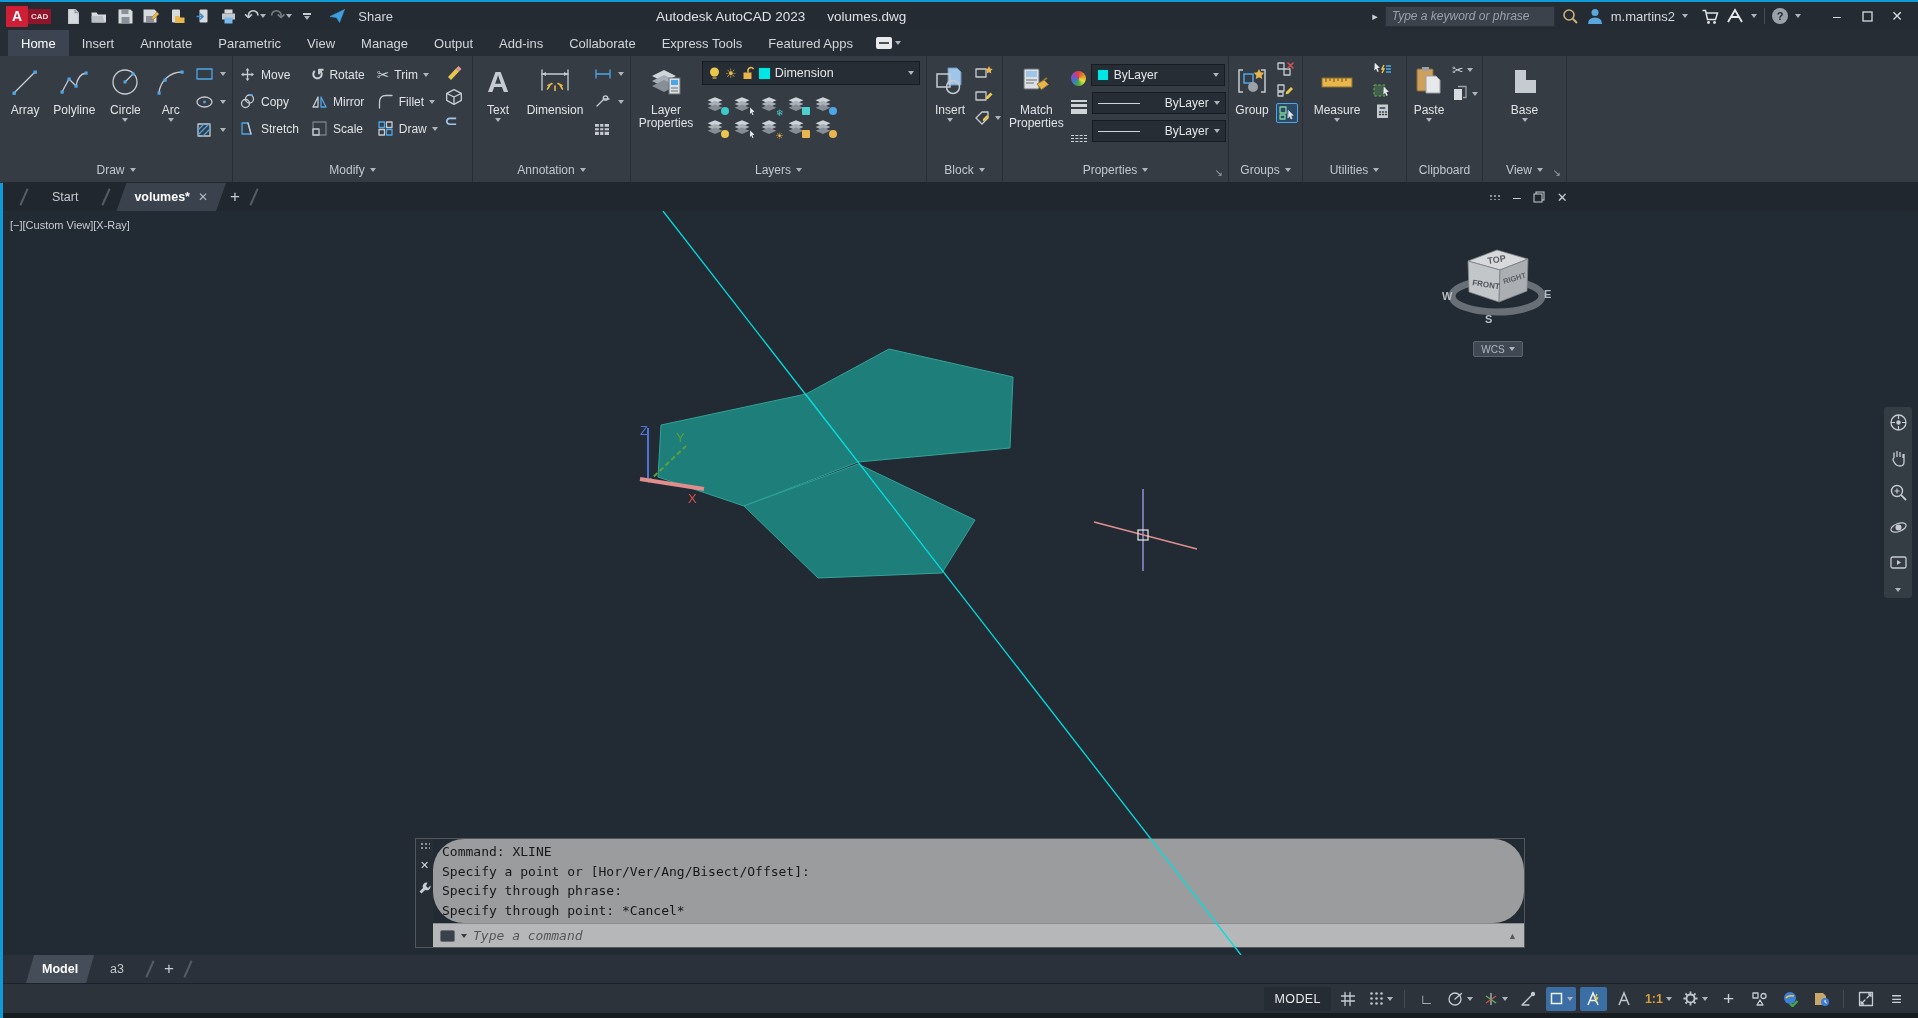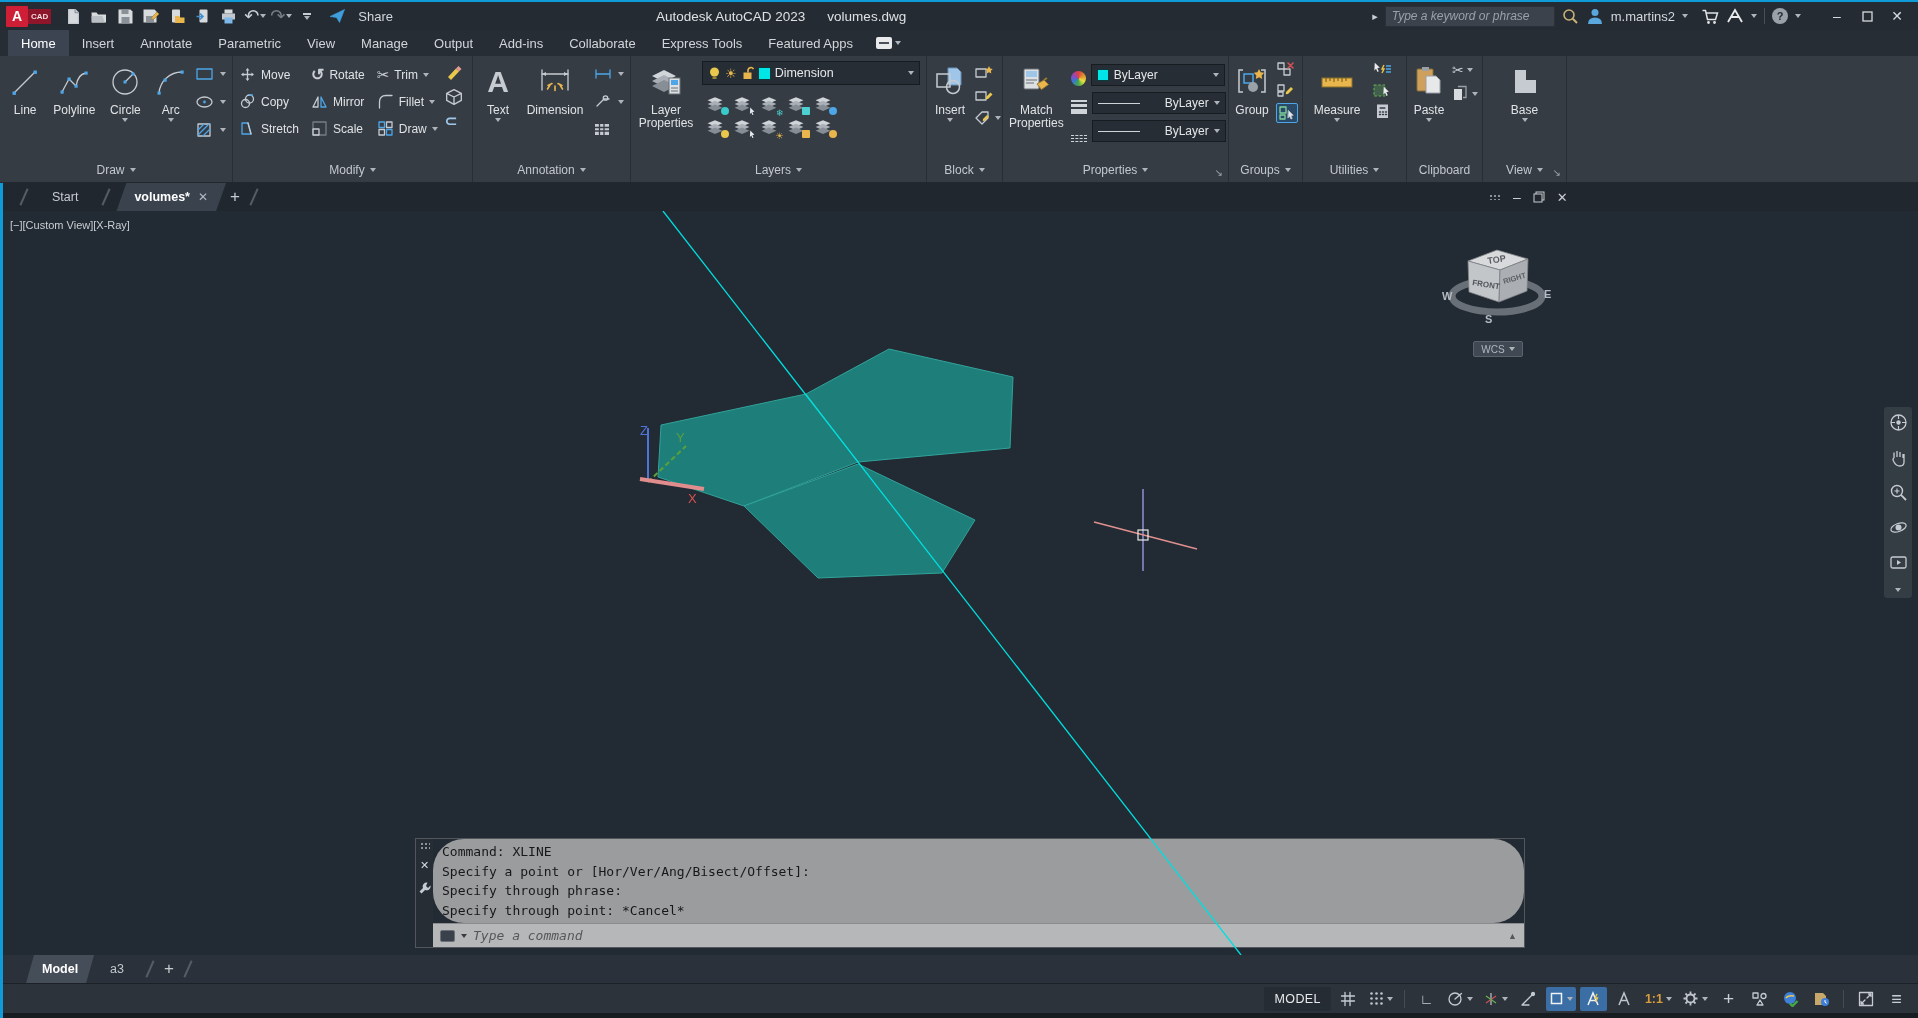--- a/index.html
+++ b/index.html
@@ -271,21 +271,21 @@
     <div class="panel" style="width:233px">
       <div class="pc">
         <div class="bb" style="width:40px">
           <span class="bicon">
               <svg width="34" height="34" class="ic">
                 <line x1="6" y1="28" x2="27" y2="7"></line>
                 <rect x="4.5" y="26.5" width="3.4" height="3.4" fill="#4da6e8" stroke="none"></rect>
                 <rect x="25.5" y="5.5" width="3.4" height="3.4" fill="#4da6e8" stroke="none"></rect>
               </svg>
             </span>
-          <span>Line</span>
+          <span>Array</span>
         </div>
         <div class="bb" style="width:48px">
           <span class="bicon">
               <svg width="34" height="34" class="ic">
                 <path d="M5 27 L12 14 L19 21 Q21 9 29 8"></path>
                 <rect x="3.5" y="25.5" width="3.2" height="3.2" fill="#4da6e8" stroke="none"></rect>
                 <rect x="10.5" y="12.5" width="3.2" height="3.2" fill="#4da6e8" stroke="none"></rect>
                 <rect x="17.5" y="19.5" width="3.2" height="3.2" fill="#4da6e8" stroke="none"></rect>
                 <rect x="27.5" y="6.5" width="3.2" height="3.2" fill="#4da6e8" stroke="none"></rect>
               </svg>

